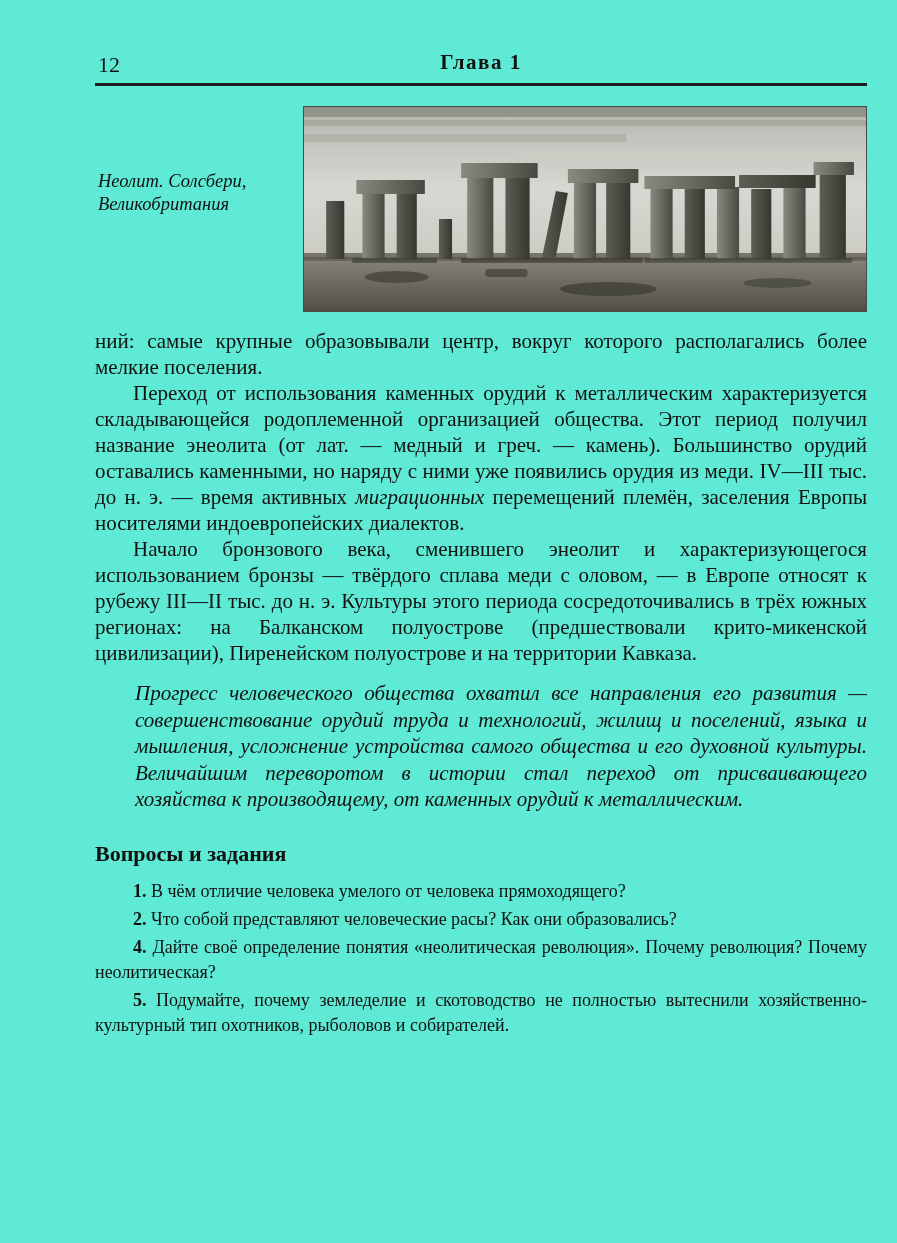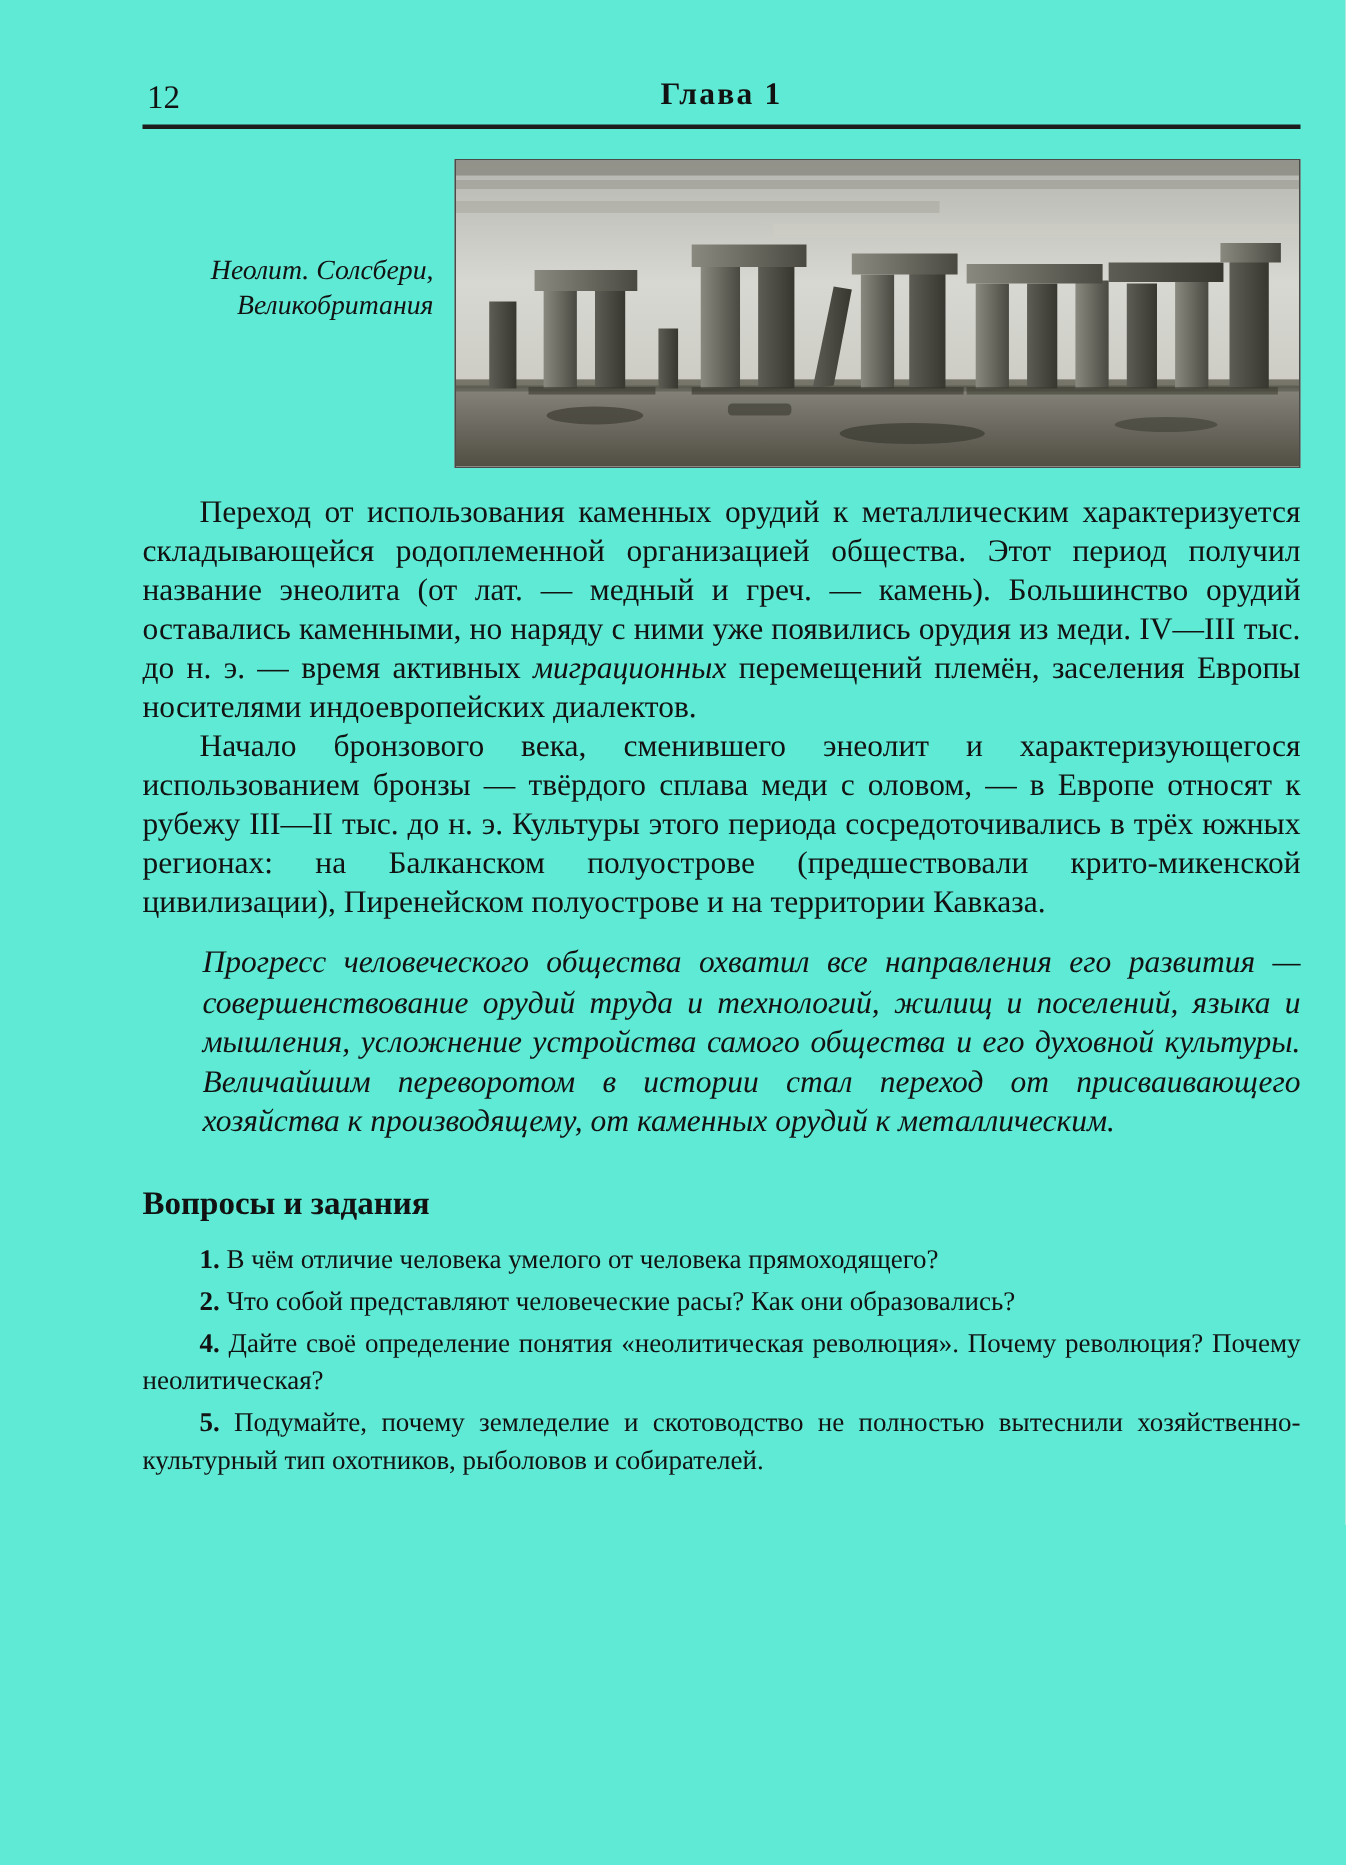--- a/index.html
+++ b/index.html
@@ -11,21 +11,21 @@
   }
   
   .page-header{position:relative;height:28px;}
   .page-number{position:absolute;left:3px;top:2px;font-size:22px;}
   .chapter-title{display:block;text-align:center;font-weight:bold;font-size:21px;letter-spacing:1.5px;}
   .header-rule{height:3px;background:#1c1c1c;margin-top:5px;}
   
   .figure{display:flex;margin:20px 0 0 0;height:206px;}
   .caption{width:208px;flex:none;box-sizing:border-box;padding:64px 14px 0 3px;
            font-size:18.5px;line-height:1.24;}
-  .caption-source{font-style:italic;text-align:right;}
+  .caption-source{font-style:italic;}
   .photo{flex:1;height:206px;border:1px solid #4a4a4a;box-sizing:border-box;background:#cfcfca;}
   .photo svg{display:block;width:100%;height:100%;}
   
   .body-text{margin-top:16px;font-size:21px;line-height:26px;text-align:justify;}
   .para{margin:0;}
   .indent{text-indent:38px;}
   .summary{margin:14px 0 0 40px;font-size:21px;line-height:26.5px;text-align:justify;font-style:italic;}
   .questions-heading{font-size:22px;font-weight:bold;margin:28px 0 12px 0;}
   .questions{font-size:18px;line-height:25px;text-align:justify;}
   .question{margin:0 0 3px 0;text-indent:38px;}
@@ -104,20 +104,21 @@
         <rect x="338" y="151" width="206" height="5" fill="#39382e" opacity="0.55"></rect>
         <ellipse cx="92" cy="170" rx="32" ry="6" fill="#45443a" opacity="0.8"></ellipse>
         <rect x="180" y="162" width="42" height="8" rx="3" fill="#4a4940" opacity="0.85"></rect>
         <ellipse cx="302" cy="182" rx="48" ry="7" fill="#3e3d34" opacity="0.75"></ellipse>
         <ellipse cx="470" cy="176" rx="34" ry="5" fill="#45443a" opacity="0.7"></ellipse>
       </svg>
     </div>
   </figure>
 
   <div class="body-text">
+    <p class="para"><span>ний: самые крупные образовывали центр, вокруг которого располагались более мелкие поселения.</span></p>
     <p class="para indent"><span>Переход от использования каменных орудий к металлическим характеризуется складывающейся родоплеменной организацией общества. Этот период получил название энеолита (от лат. — медный и греч. — камень). Большинство орудий оставались каменными, но наряду с ними уже появились орудия из меди. IV—III тыс. до н. э. — время активных </span><span style="font-style: italic;">миграционных</span><span> перемещений племён, заселения Европы носителями индоевропейских диалектов.</span></p>
     <p class="para indent"><span>Начало бронзового века, сменившего энеолит и характеризующегося использованием бронзы — твёрдого сплава меди с оловом, — в Европе относят к рубежу III—II тыс. до н. э. Культуры этого периода сосредоточивались в трёх южных регионах: на Балканском полуострове (предшествовали крито-микенской цивилизации), Пиренейском полуострове и на территории Кавказа.</span></p>
   </div>
 
   <div class="summary"><span>Прогресс человеческого общества охватил все направления его развития — совершенствование орудий труда и технологий, жилищ и поселений, языка и мышления, усложнение устройства самого общества и его духовной культуры. Величайшим переворотом в истории стал переход от присваивающего хозяйства к производящему, от каменных орудий к металлическим.</span></div>
 
   <h2 class="questions-heading">Вопросы и задания</h2>
 
   <div class="questions">
     <p class="question"><b class="qnum">1.</b> <span>В чём отличие человека умелого от человека прямоходящего?</span></p>

